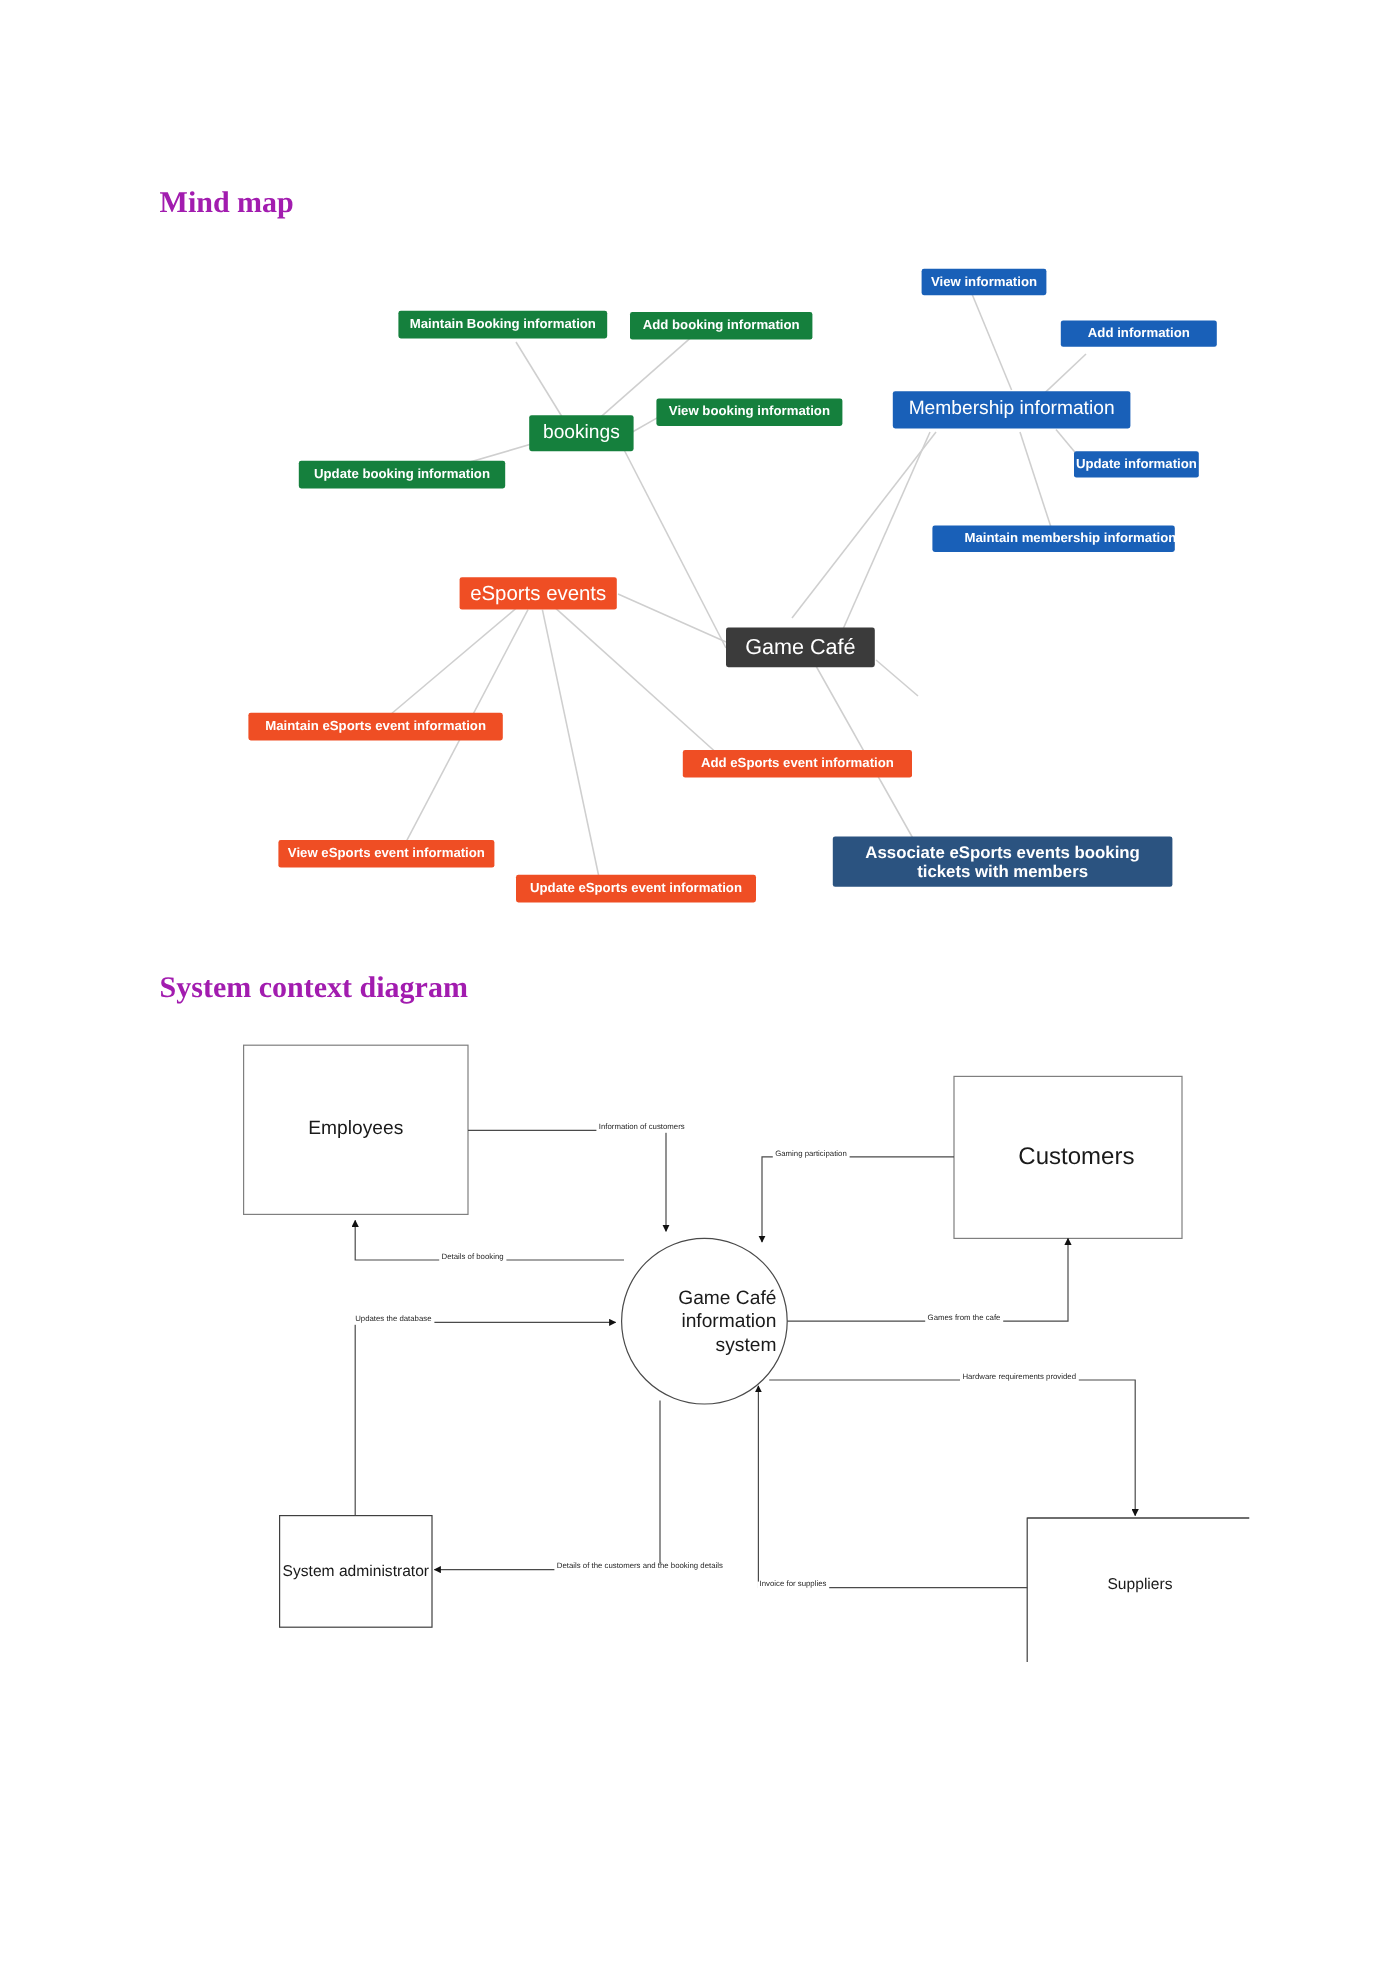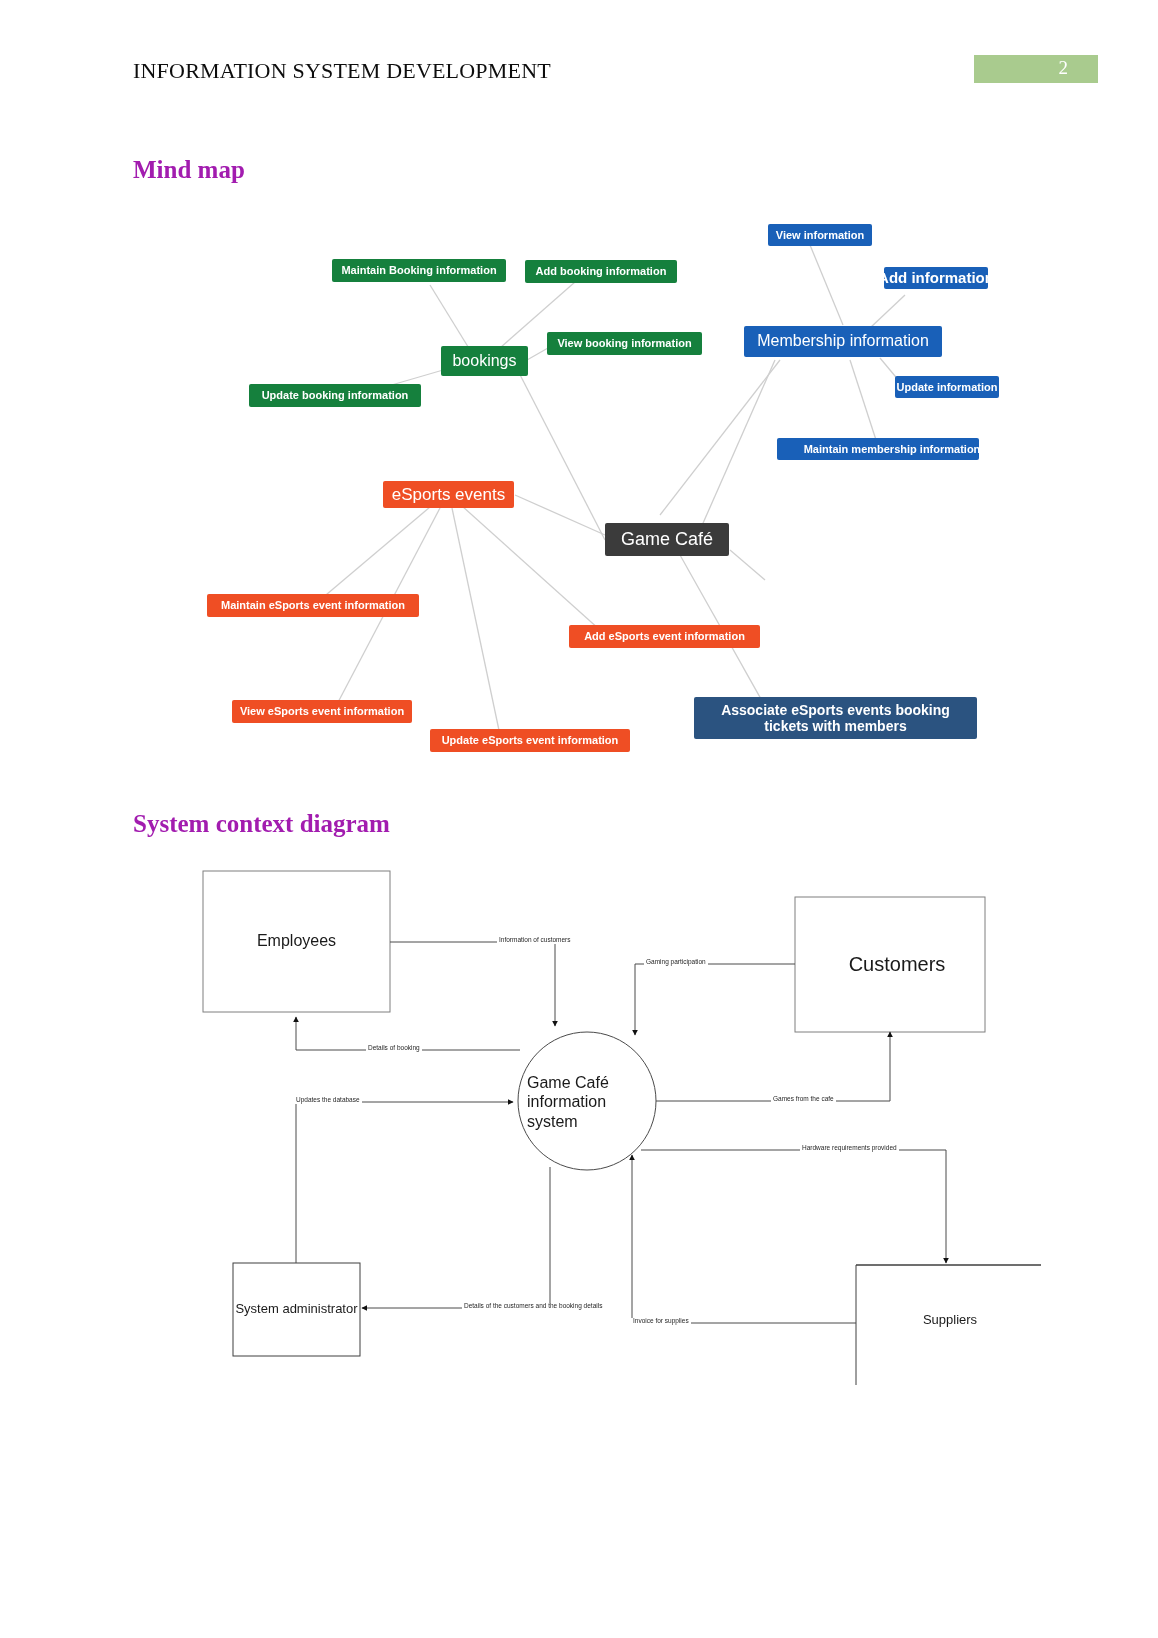--- a/index.html
+++ b/index.html
@@ -117,21 +117,21 @@
     position: absolute;
     left: 0;
     top: 0;
     width: 1158px;
     height: 560px;
   }
   .ctx-label {
     position: absolute;
     font-family: "Liberation Sans", sans-serif;
     color: #1a1a1a;
-    text-align: left;
+    text-align: right;
     display: flex;
     align-items: center;
     justify-content: center;
     line-height: 1.2;
   }
   .ctx-entity-name { font-size: 16px; }
   .ctx-entity-name.lg { font-size: 20px; }
   .ctx-entity-name.sm { font-size: 13px; }
   .ctx-flow-label {
     position: absolute;
@@ -142,26 +142,20 @@
     padding: 0 2px;
     white-space: nowrap;
     line-height: 1;
   }
 </style>
 </head>
 <body>
 
 <div class="page">
 
-  <div class="doc-header">
-    <div class="doc-header-title">INFORMATION SYSTEM DEVELOPMENT</div>
-    <div class="page-number-box">
-      <div class="page-number-text">2</div>
-    </div>
-  </div>
 
   <div class="section-heading" id="heading-mindmap">Mind map</div>
 
   <div class="mindmap">
     <svg class="mindmap-edges" viewBox="0 0 1158 580">
       <g stroke="#cfcfcf" stroke-width="1.3" fill="none">
 
         <path d="M 605 340 L 515 165"></path>
         <path d="M 660 315 L 780 160"></path>
         <path d="M 605 335 L 515 295"></path>
@@ -187,21 +181,21 @@
       </g>
     </svg>
 
     <div class="mm-node mm-green" style="left:332px; top:59px; width:174px; height:23px; font-size:11px;">Maintain Booking information</div>
     <div class="mm-node mm-green" style="left:525px; top:260px; width:152px; height:23px; font-size:11px; top:60px;">Add booking information</div>
     <div class="mm-node mm-green" style="left:547px; top:132px; width:155px; height:23px; font-size:11px;">View booking information</div>
     <div class="mm-node mm-green" style="left:249px; top:184px; width:172px; height:23px; font-size:11px;">Update booking information</div>
     <div class="mm-node mm-green" style="left:441px; top:146px; width:87px; height:30px; font-size:16px; font-weight:normal;">bookings</div>
 
     <div class="mm-node mm-blue" style="left:768px; top:24px; width:104px; height:22px; font-size:11px;">View information</div>
-    <div class="mm-node mm-blue" style="left:884px; top:67px; width:104px; height:22px; font-size:15px;">Add information</div>
+    <div class="mm-node mm-blue" style="left:884px; top:67px; width:130px; height:22px; font-size:11px;">Add information</div>
     <div class="mm-node mm-blue" style="left:895px; top:176px; width:104px; height:22px; font-size:11px;">Update information</div>
     <div class="mm-node mm-blue" style="left:777px; top:238px; width:202px; height:22px; font-size:11px;padding-left:35px;">Maintain membership information</div>
     <div class="mm-node mm-blue" style="left:744px; top:126px; width:198px; height:31px; font-size:16px; font-weight:normal;">Membership information</div>
 
     <div class="mm-node mm-red" style="left:383px; top:281px; width:131px; height:27px; font-size:17px; font-weight:normal;">eSports events</div>
     <div class="mm-node mm-red" style="left:207px; top:394px; width:212px; height:23px; font-size:11px;">Maintain eSports event information</div>
     <div class="mm-node mm-red" style="left:524px; top:425px; width:191px; height:23px; font-size:11px;margin-left:45px;">Add eSports event information</div>
     <div class="mm-node mm-red" style="left:232px; top:500px; width:180px; height:23px; font-size:11px;">View eSports event information</div>
     <div class="mm-node mm-red" style="left:430px; top:529px; width:200px; height:23px; font-size:11px;">Update eSports event information</div>
 

